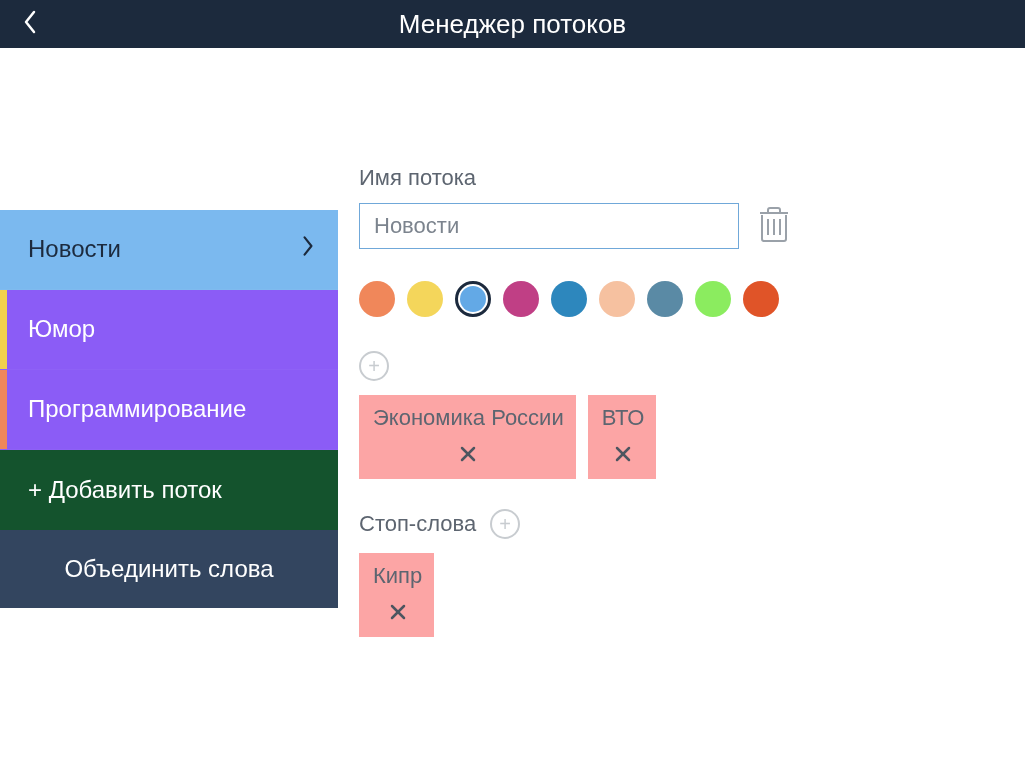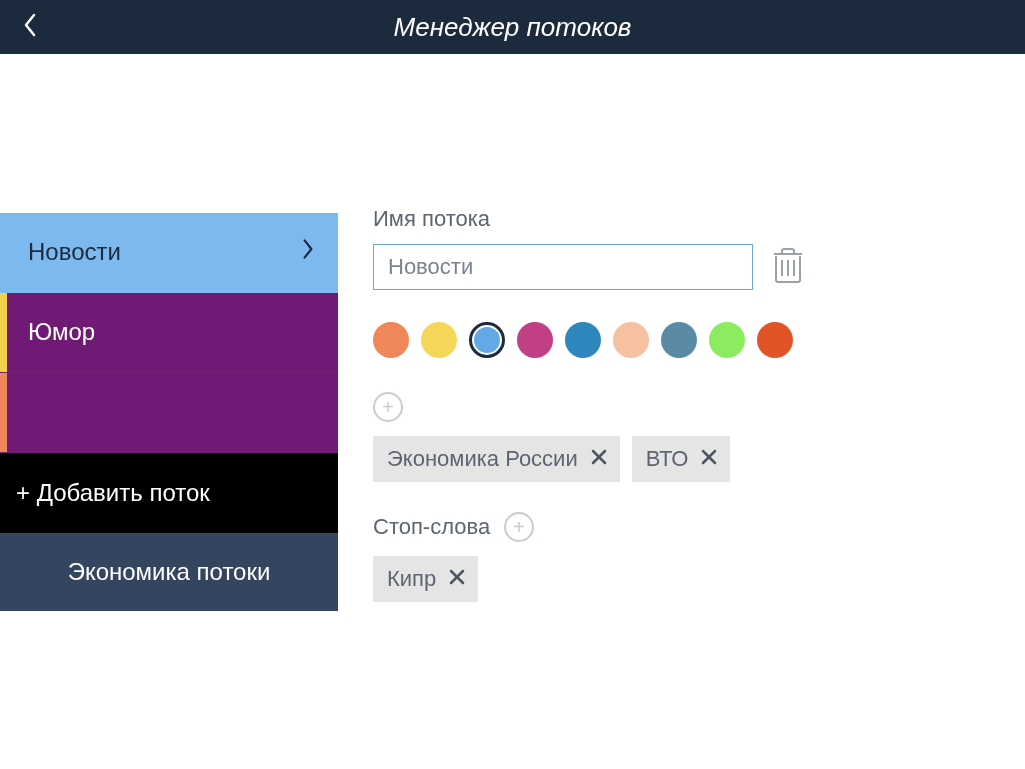--- a/index.html
+++ b/index.html
@@ -2,25 +2,24 @@
 <html><head>
 <meta charset="utf-8">
 <style>
   * { box-sizing: border-box; margin: 0; padding: 0; }
   html, body { width: 1025px; height: 769px; overflow: hidden; font-family: "Segoe UI", "Helvetica Neue", Arial, sans-serif; }
   body { display: flex; flex-direction: column; background: #fff; }
 
   
   .header {
     background: #1c2a3d;
-    height: 54px;
+    height: 48px;
     display: flex;
     align-items: center;
     flex-shrink: 0;
-    font-style: italic;
   }
   .header .back-btn {
     width: 60px;
     height: 50px;
     display: flex;
     align-items: center;
     justify-content: center;
     cursor: pointer;
   }
   .header .back-btn svg { width: 14px; height: 24px; }
@@ -48,21 +47,21 @@
     display: flex;
     flex-direction: column;
   }
   .stream-item {
     height: 80px;
     display: flex;
     align-items: center;
     padding: 0 24px 0 28px;
     color: #fff;
     font-size: 24px;
-    background: #701a75;
+    background: #8b5cf6;
     border-bottom: 1px solid rgba(255,255,255,0.03);
     position: relative;
     cursor: pointer;
   }
   .stream-item .label { flex: 1; }
   .stream-item.selected {
     background: #7bb9ef;
     color: #1c2a3d;
   }
   .stream-item .chevron svg { width: 12px; height: 22px; }
@@ -70,42 +69,42 @@
     position: absolute;
     left: 0;
     top: 0;
     bottom: 0;
     width: 7px;
   }
   .sidebar-add {
     height: 80px;
     display: flex;
     align-items: center;
-    padding: 0 16px;
+    padding: 0 28px;
     color: #fff;
     font-size: 24px;
-    background: #000000;
+    background: #14532d;
     cursor: pointer;
   }
   .sidebar-spacer { flex: 1; }
   .sidebar-combine {
     height: 78px;
     display: flex;
     align-items: center;
     justify-content: center;
     color: #fff;
     font-size: 24px;
     background: #33455f;
     cursor: pointer;
   }
 
   
   .main {
     flex: 1;
-    padding: 34px 30px 20px 35px;
+    padding: 34px 30px 20px 21px;
     color: #5d6570;
   }
   .section-label {
     font-size: 22px;
     color: #5d6570;
     margin-bottom: 12px;
     display: flex;
     align-items: center;
     gap: 14px;
   }
@@ -168,27 +167,28 @@
   }
 
   .tags {
     display: flex;
     flex-wrap: wrap;
     gap: 12px;
     margin-top: 14px;
     margin-bottom: 30px;
   }
   .tag {
-    background: #e5e5e5;
+    background: #fca5a5;
     color: #5d6570;
     font-size: 22px;
     padding: 10px 12px 10px 14px;
     display: inline-flex;
     align-items: center;
     gap: 12px;
+    flex-direction: column;
   }
   .tag .tag-close {
     cursor: pointer;
     display: inline-flex;
   }
   .tag .tag-close svg { width: 18px; height: 18px; }
 </style>
 </head>
 <body>
 
@@ -216,30 +216,31 @@
       </span>
     </div>
 
     <div class="stream-item">
       <span class="color-tab" style="background:#f1d04d"></span>
       <span class="label">Юмор</span>
     </div>
 
     <div class="stream-item">
       <span class="color-tab" style="background:#f0875a"></span>
+      <span class="label">Программирование</span>
     </div>
 
     <div class="sidebar-add">
       <span>+ Добавить поток</span>
     </div>
 
     <div class="sidebar-spacer"></div>
 
     <div class="sidebar-combine">
-      <span>Экономика потоки</span>
+      <span>Объединить слова</span>
     </div>
   </div>
 
   <div class="main">
 
     <div class="section-label">Имя потока</div>
     <div class="name-row">
       <input class="name-input" type="text" value="Новости" style="">
       <div class="trash-btn">
         <span>

